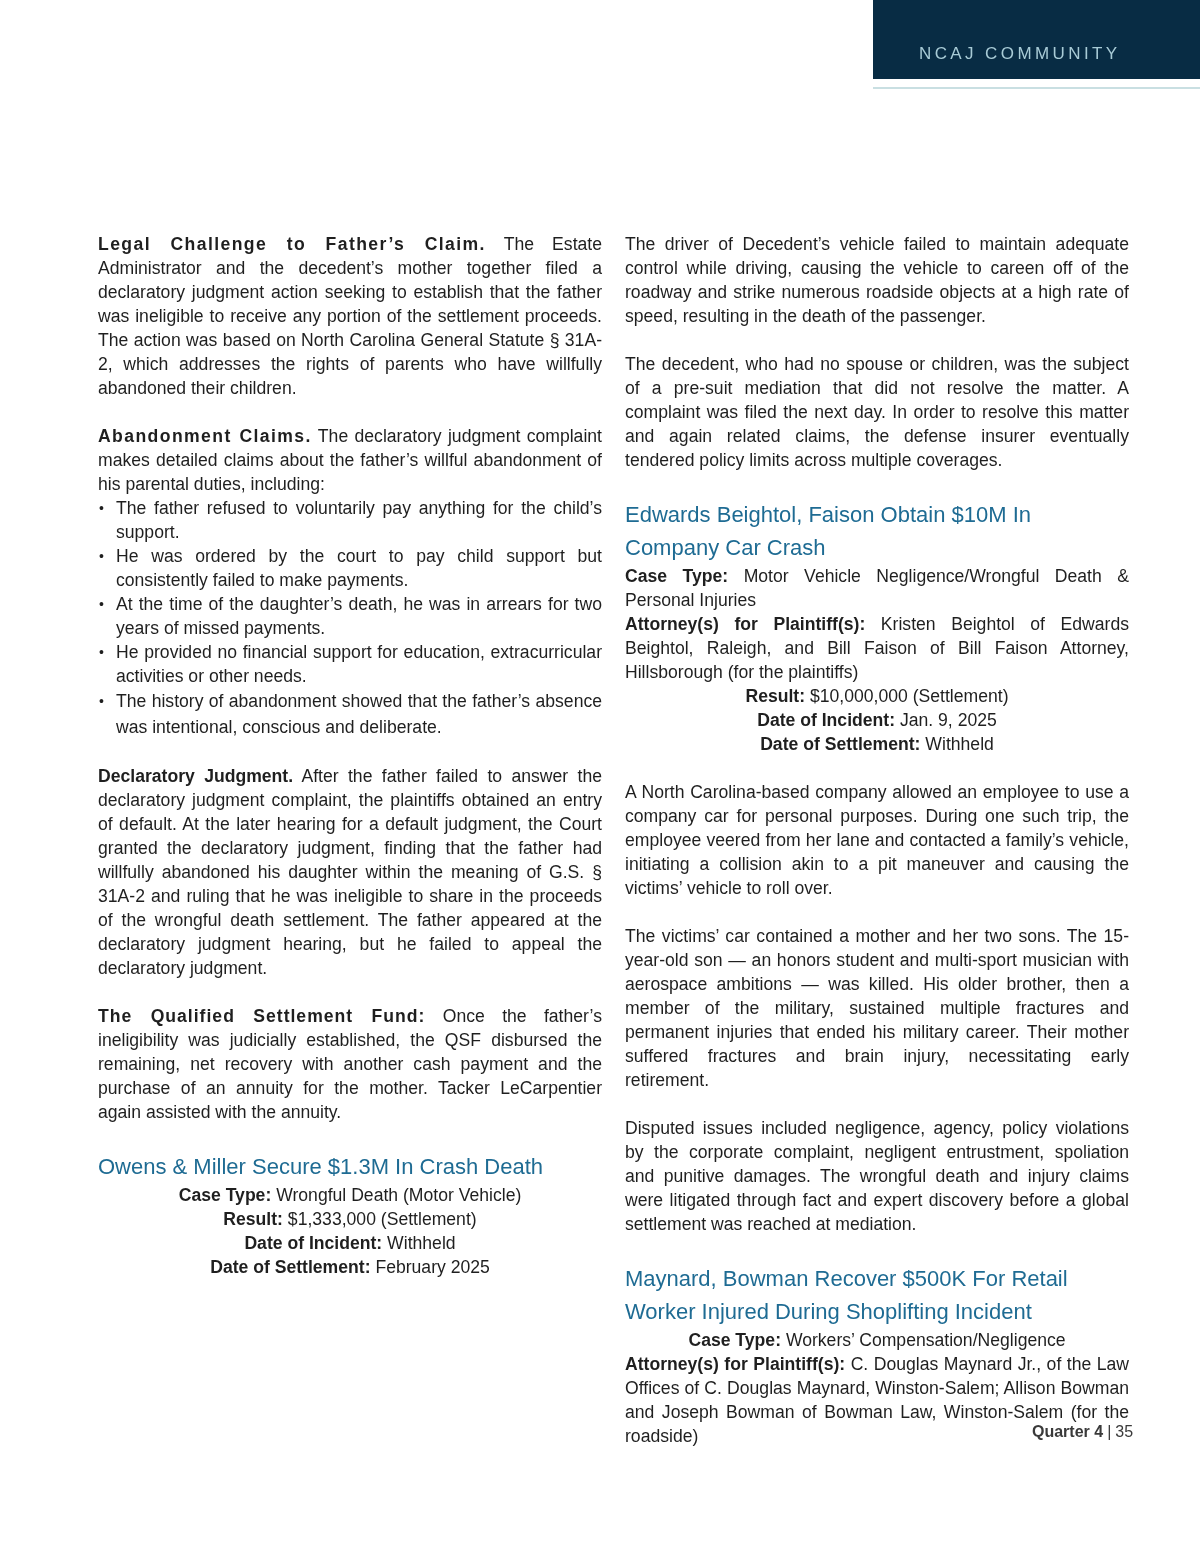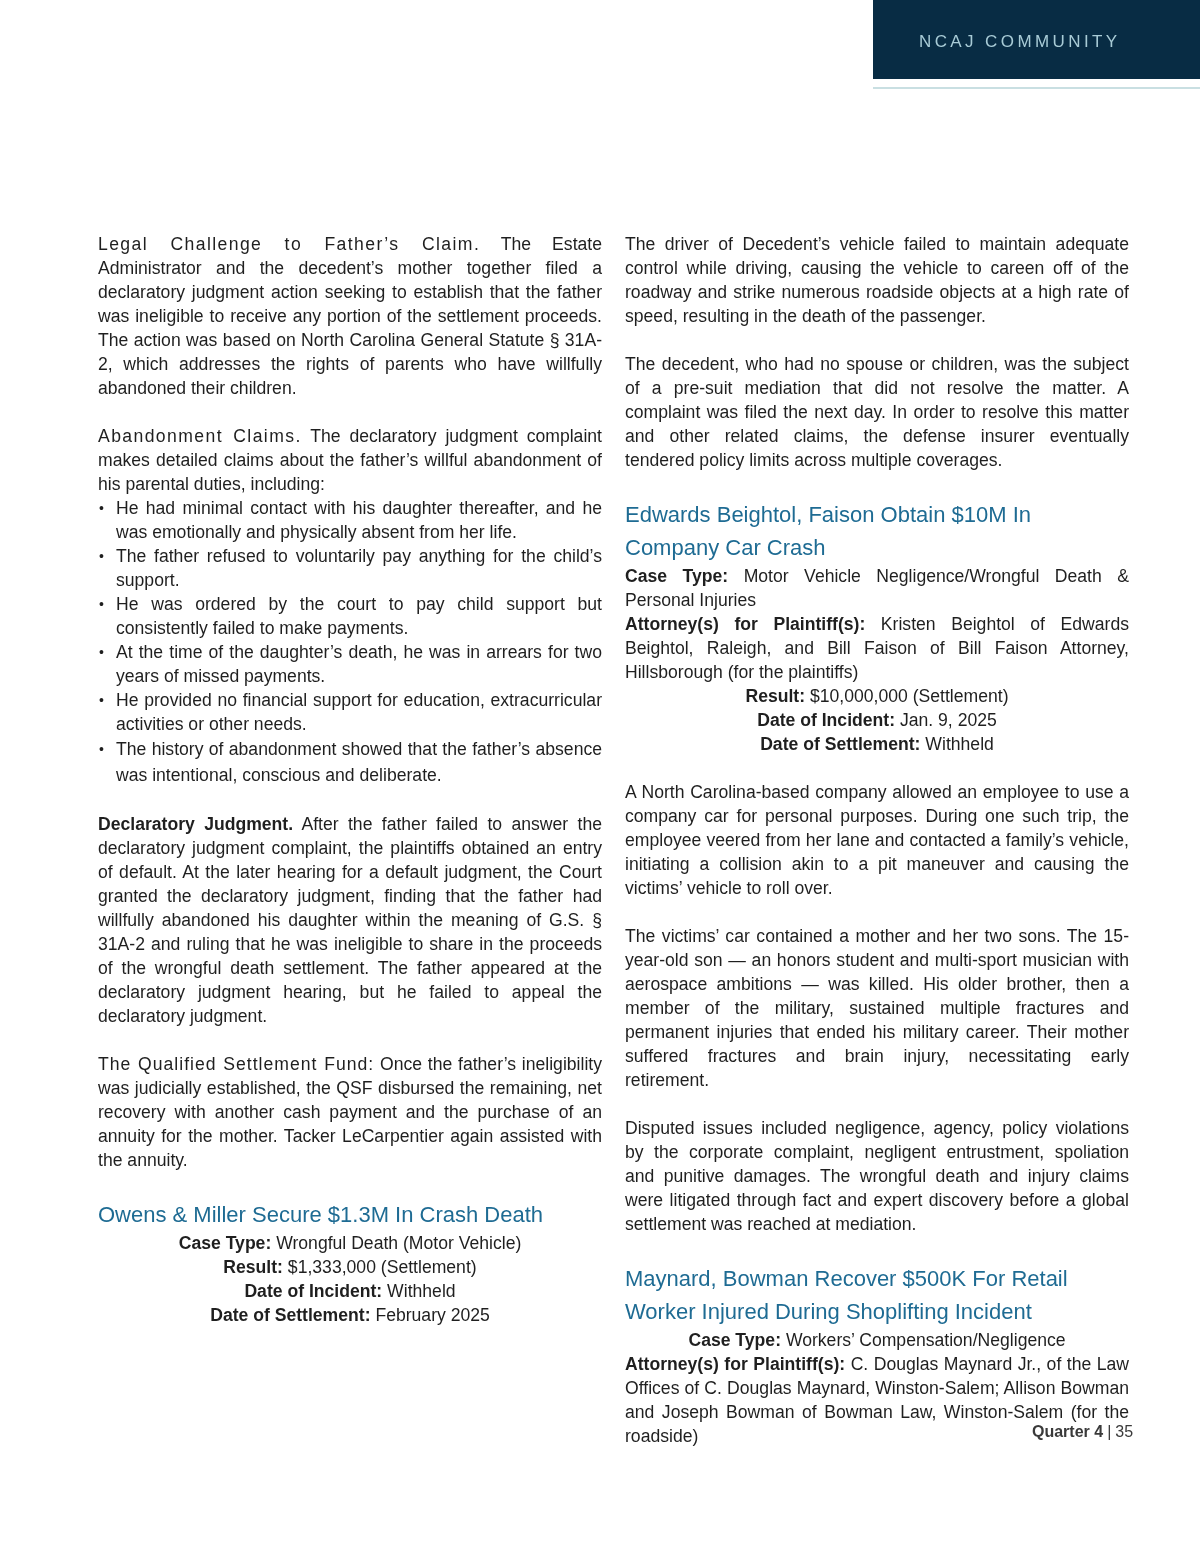--- a/index.html
+++ b/index.html
@@ -6,37 +6,37 @@
     body {
       width: 1200px; height: 1558px; position: relative; overflow: hidden;
       font-family: "Liberation Sans", "DejaVu Sans", sans-serif;
       color: #1f1f1f;
     }
     .header-band {
       position: absolute; left: 873px; top: 0; width: 327px; height: 79px;
       background: #082c44;
     }
     .header-title {
-      position: absolute; left: 46px; top: 32px;
+      position: absolute; left: 46px; top: 44px;
       font-size: 17px; letter-spacing: 3.4px; color: #a8cbd6;
       white-space: nowrap;
     }
     .header-rule {
       position: absolute; left: 873px; top: 87px; width: 327px; height: 2px;
       background: #c9dfe2;
     }
     .col {
       position: absolute; top: 232px; width: 504px;
       font-size: 17.6px; line-height: 24px;
     }
     .col-left { left: 98px; }
     .col-right { left: 625px; }
     p { margin: 0; text-align: justify; }
     .gap { height: 24px; }
-    .lead { font-weight: normal; letter-spacing: 1.4px; }
+    .lead { font-weight: bold; letter-spacing: 1.4px; }
     .lead-tight { font-weight: bold; }
     ul.bullets { list-style: none; margin: 0; padding: 0; }
     ul.bullets li {
       position: relative; padding-left: 18px; text-align: justify;
     }
     ul.bullets li::before {
       content: "\2022"; position: absolute; left: 1px; top: 0; font-size: 14px;
     }
     .case-title {
       color: #1e6b93; font-size: 22px; line-height: 33px; margin: 0;
@@ -58,21 +58,20 @@
 <div class="header-band">
   <div class="header-title">NCAJ COMMUNITY</div>
 </div>
 <div class="header-rule"></div>
 
 <div class="col col-left">
   <p><span class="lead">Legal Challenge to Father’s Claim.</span><span> The Estate Administrator and the decedent’s mother together filed a declaratory judgment action seeking to establish that the father was ineligible to receive any portion of the settlement proceeds. The action was based on North Carolina General Statute § 31A-2, which addresses the rights of parents who have willfully abandoned their children.</span></p>
   <div class="gap"></div>
   <p><span class="lead">Abandonment Claims.</span><span> The declaratory judgment complaint makes detailed claims about the father’s willful abandonment of his parental duties, including:</span></p>
   <ul class="bullets">
-    <li>He had minimal contact with his daughter thereafter, and he was emotionally and physically absent from her life.</li>
     <li>The father refused to voluntarily pay anything for the child’s support.</li>
     <li>He was ordered by the court to pay child support but consistently failed to make payments.</li>
     <li>At the time of the daughter’s death, he was in arrears for two years of missed payments.</li>
     <li>He provided no financial support for education, extracurricular activities or other needs.</li>
     <li style="line-height:26px">The history of abandonment showed that the father’s absence was intentional, conscious and deliberate.</li>
   </ul>
   <div class="gap"></div>
   <p><span class="lead-tight">Declaratory Judgment.</span><span> After the father failed to answer the declaratory judgment complaint, the plaintiffs obtained an entry of default. At the later hearing for a default judgment, the Court granted the declaratory judgment, finding that the father had willfully abandoned his daughter within the meaning of G.S. § 31A-2 and ruling that he was ineligible to share in the proceeds of the wrongful death settlement. The father appeared at the declaratory judgment hearing, but he failed to appeal the declaratory judgment.</span></p>
   <div class="gap"></div>
   <p><span class="lead" style="letter-spacing:1px">The Qualified Settlement Fund:</span><span> Once the father’s ineligibility was judicially established, the QSF disbursed the remaining, net recovery with another cash payment and the purchase of an annuity for the mother. Tacker LeCarpentier again assisted with the annuity.</span></p>
@@ -82,21 +81,21 @@
     <p class="field"><span class="field-label">Case Type:</span><span> Wrongful Death (Motor Vehicle)</span></p>
     <p class="field"><span class="field-label">Result:</span><span> $1,333,000 (Settlement)</span></p>
     <p class="field"><span class="field-label">Date of Incident:</span><span> Withheld</span></p>
     <p class="field"><span class="field-label">Date of Settlement:</span><span> February 2025</span></p>
   </div>
 </div>
 
 <div class="col col-right">
   <p>The driver of Decedent’s vehicle failed to maintain adequate control while driving, causing the vehicle to careen off of the roadway and strike numerous roadside objects at a high rate of speed, resulting in the death of the passenger.</p>
   <div class="gap"></div>
-  <p>The decedent, who had no spouse or children, was the subject of a pre-suit mediation that did not resolve the matter. A complaint was filed the next day. In order to resolve this matter and other related claims, the defense insurer eventually tendered policy limits across multiple coverages.</p>
+  <p>The decedent, who had no spouse or children, was the subject of a pre-suit mediation that did not resolve the matter. A complaint was filed the next day. In order to resolve this matter and again related claims, the defense insurer eventually tendered policy limits across multiple coverages.</p>
   <div class="gap" style="height:26px"></div>
   <h3 class="case-title">Edwards Beightol, Faison Obtain $10M In Company Car Crash</h3>
   <div>
     <p class="field field-justify"><span class="field-label">Case Type:</span><span> Motor Vehicle Negligence/Wrongful Death &amp; Personal Injuries</span></p>
     <p class="field field-justify"><span class="field-label">Attorney(s) for Plaintiff(s):</span><span> Kristen Beightol of Edwards Beightol, Raleigh, and Bill Faison of Bill Faison Attorney, Hillsborough (for the plaintiffs)</span></p>
     <p class="field"><span class="field-label">Result:</span><span> $10,000,000 (Settlement)</span></p>
     <p class="field"><span class="field-label">Date of Incident:</span><span> Jan. 9, 2025</span></p>
     <p class="field"><span class="field-label">Date of Settlement:</span><span> Withheld</span></p>
   </div>
   <div class="gap"></div>

